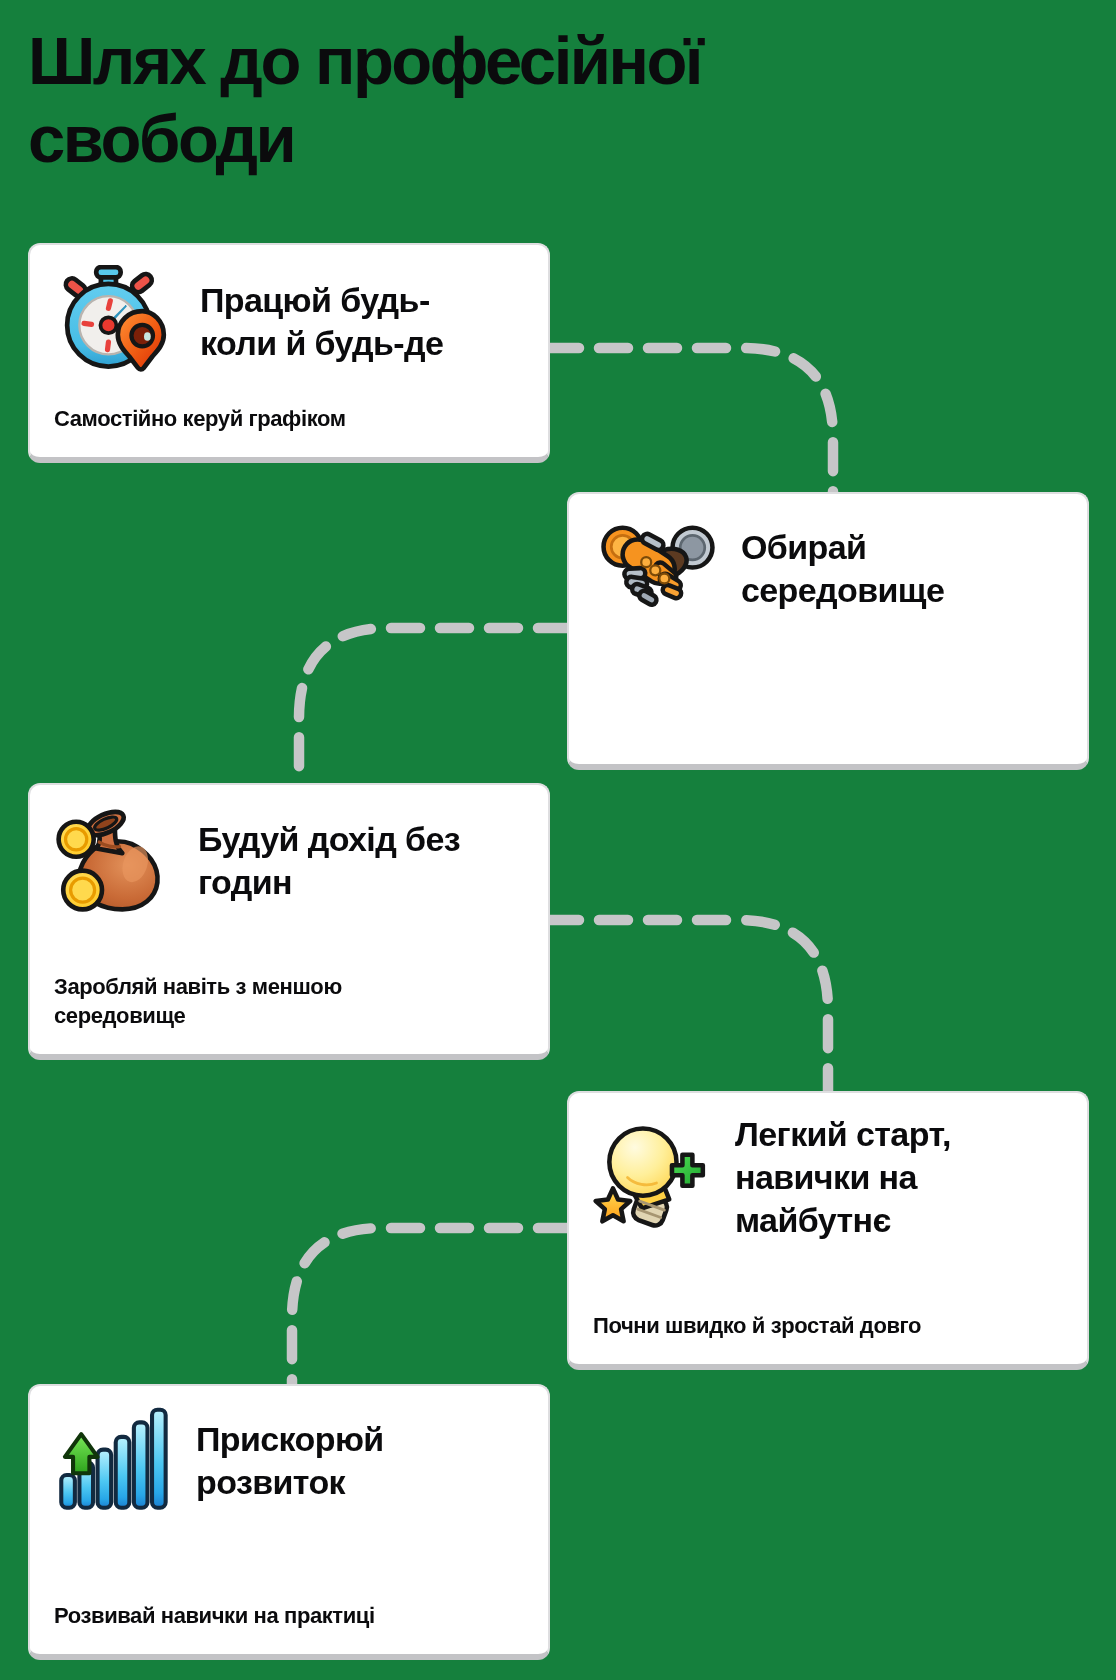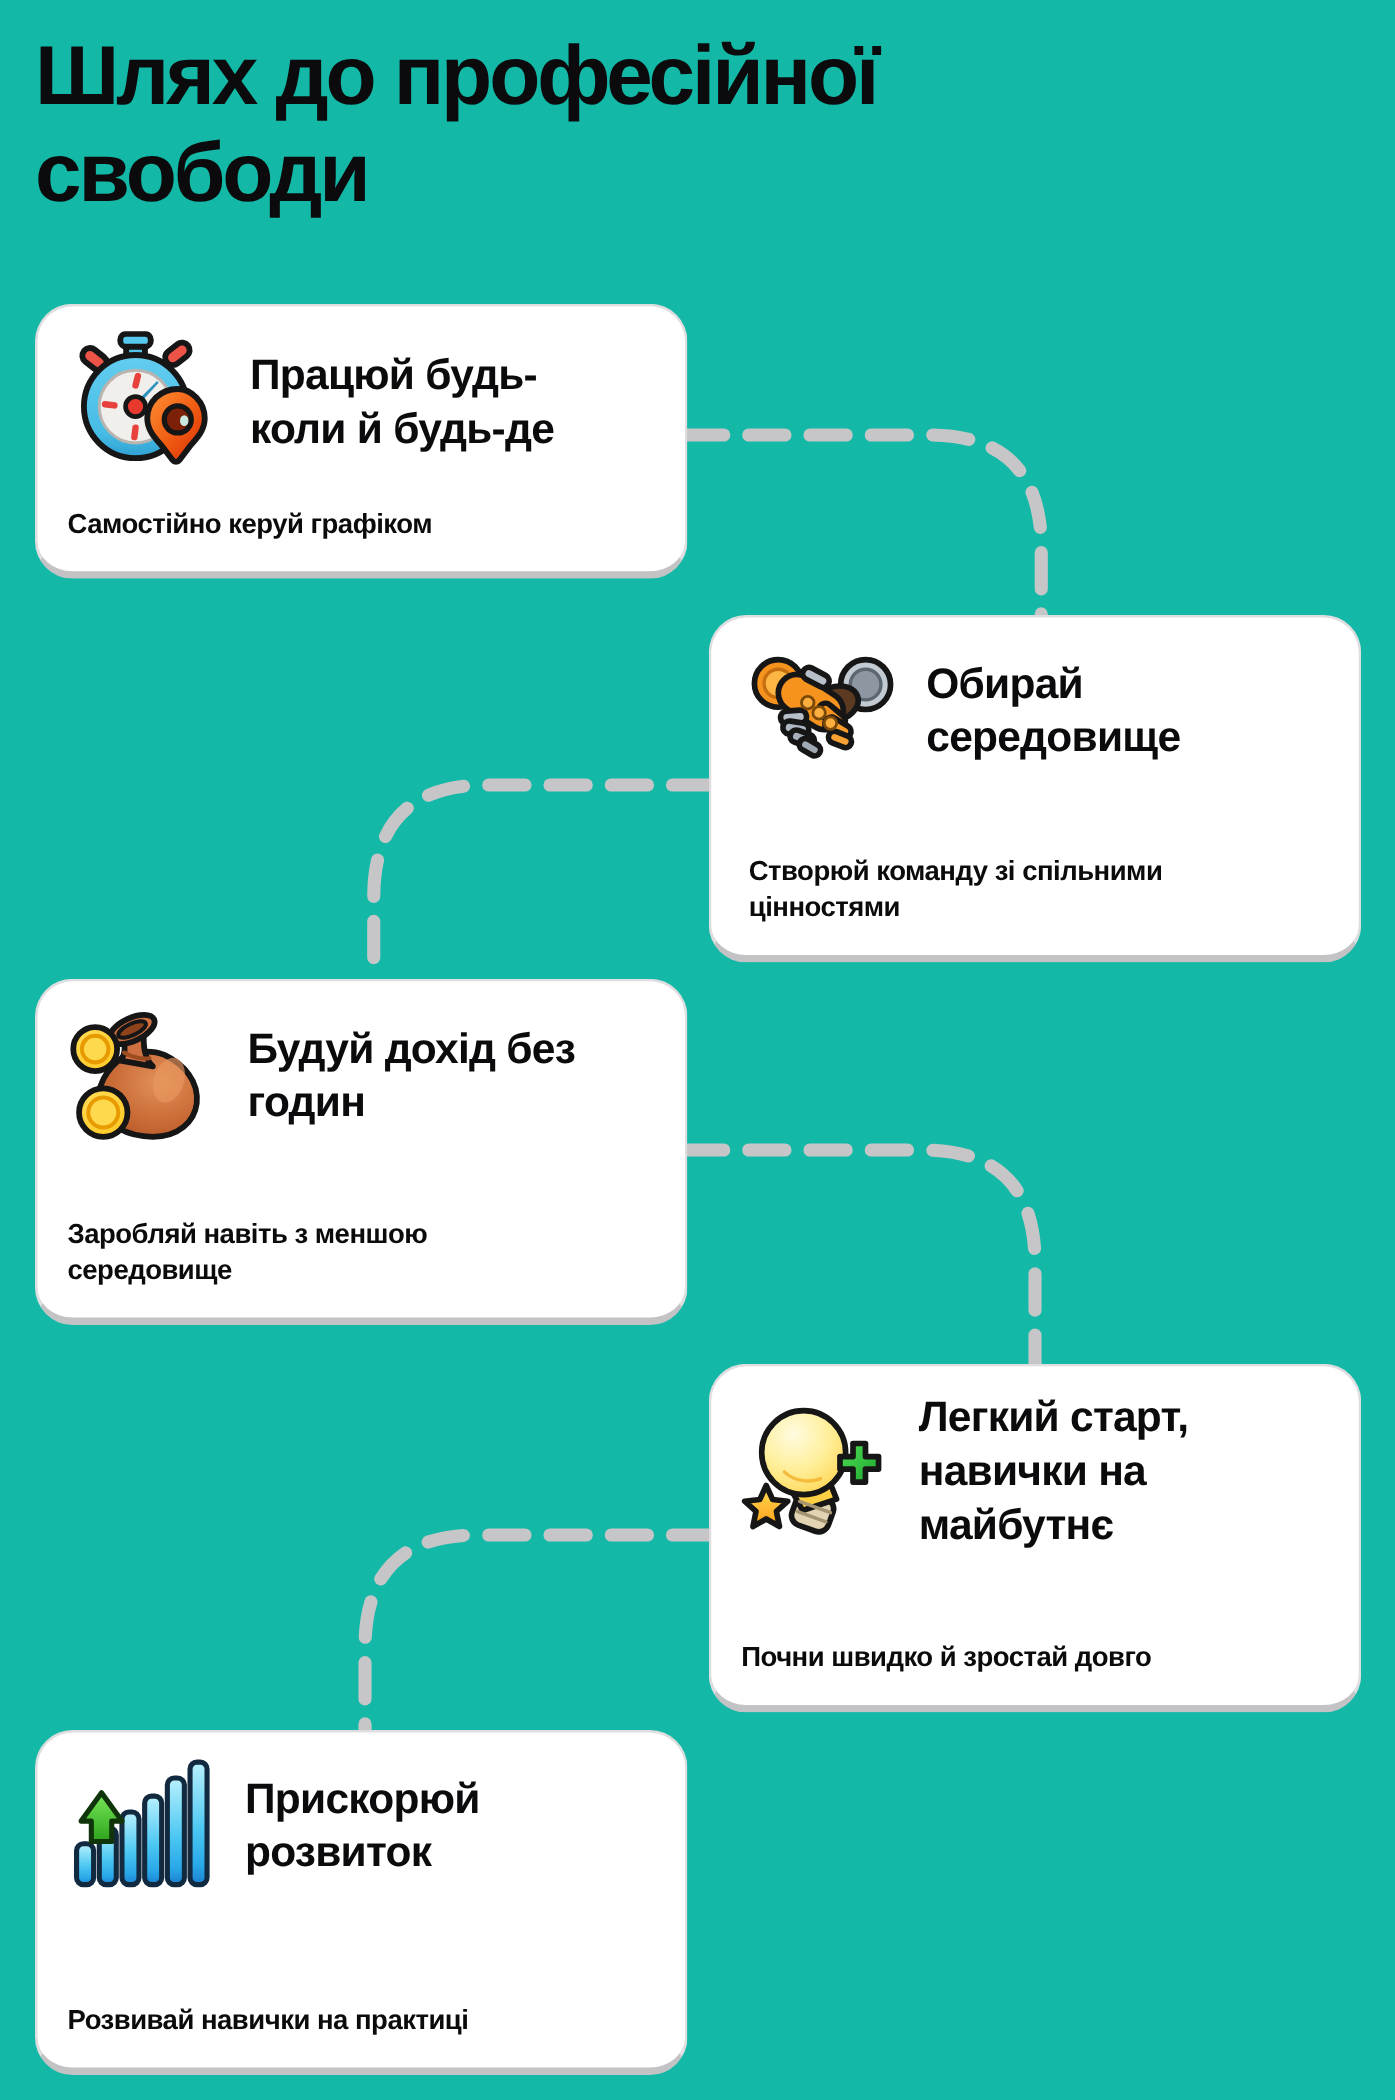--- a/index.html
+++ b/index.html
@@ -1,40 +1,40 @@
 <!DOCTYPE html>
 <html><head>
 <meta charset="utf-8">
 <style>
   html,body{margin:0;padding:0;background:#f4f4f5;}
   .canvas{
     position:relative;
     width:1116px;height:1680px;
-    background:#14b8a6;
+    background:#15803d;
     overflow:hidden;
     font-family:"Liberation Sans","DejaVu Sans",sans-serif;
     color:#0b0b0d;
   }
   h1.page-title{
     position:absolute;left:28px;top:22px;margin:0;
     max-width:850px;
     font-size:67px;line-height:1.16;letter-spacing:-2.5px;
     font-weight:bold;color:#0b0b0d;
   }
   svg.connectors{position:absolute;left:0;top:0;z-index:1;}
   .connectors path{
     fill:none;stroke:#c6c6c8;stroke-width:10.5;
     stroke-linecap:round;stroke-dasharray:29 20;
   }
   .card{
     position:absolute;z-index:2;width:522px;box-sizing:border-box;
     background:#ffffff;
     border:2.5px solid #dedee0;
     border-bottom:6px solid #c3c3c6;
-    border-radius:30px;
+    border-radius:12px;
     padding:20px 22px 24px 24px;
     display:flex;flex-direction:column;justify-content:space-between;
   }
   .card-1{left:28px;top:243px;height:220px;}
   .card-2{left:567px;top:492px;height:278px;padding-left:30px;}
   .card-3{left:28px;top:783px;height:277px;}
   .card-4{left:567px;top:1091px;height:279px;}
   .card-5{left:28px;top:1384px;height:276px;}
   .head{display:flex;align-items:center;gap:24px;}
   .ic{flex:0 0 auto;display:block;}
@@ -128,21 +128,20 @@
           <rect x="44" y="87" width="20" height="10.5" rx="5.25" fill="#9fa9b4" transform="rotate(30 54 92)"></rect>
         </g>
         <g fill="#fcae3e" stroke="#7c4a08" stroke-width="2.5">
           <circle cx="52" cy="53" r="5.5"></circle>
           <circle cx="62" cy="62" r="5.5"></circle>
           <circle cx="72" cy="71" r="5.5"></circle>
         </g>
       </svg>
       <h2 class="t">Обирай середовище</h2>
     </div>
-    <p class="s">Створюй команду зі спільними цінностями</p>
   </section>
 
   <section class="card card-3">
     <div class="head">
       <svg class="ic" width="120" height="111" viewBox="0 0 130 120">
         <defs>
           <radialGradient id="baggrad" cx="0.62" cy="0.35" r="0.9">
             <stop offset="0" stop-color="#e2915a"></stop>
               <stop offset="0.55" stop-color="#c96a36"></stop>
               <stop offset="1" stop-color="#a64e22"></stop>

